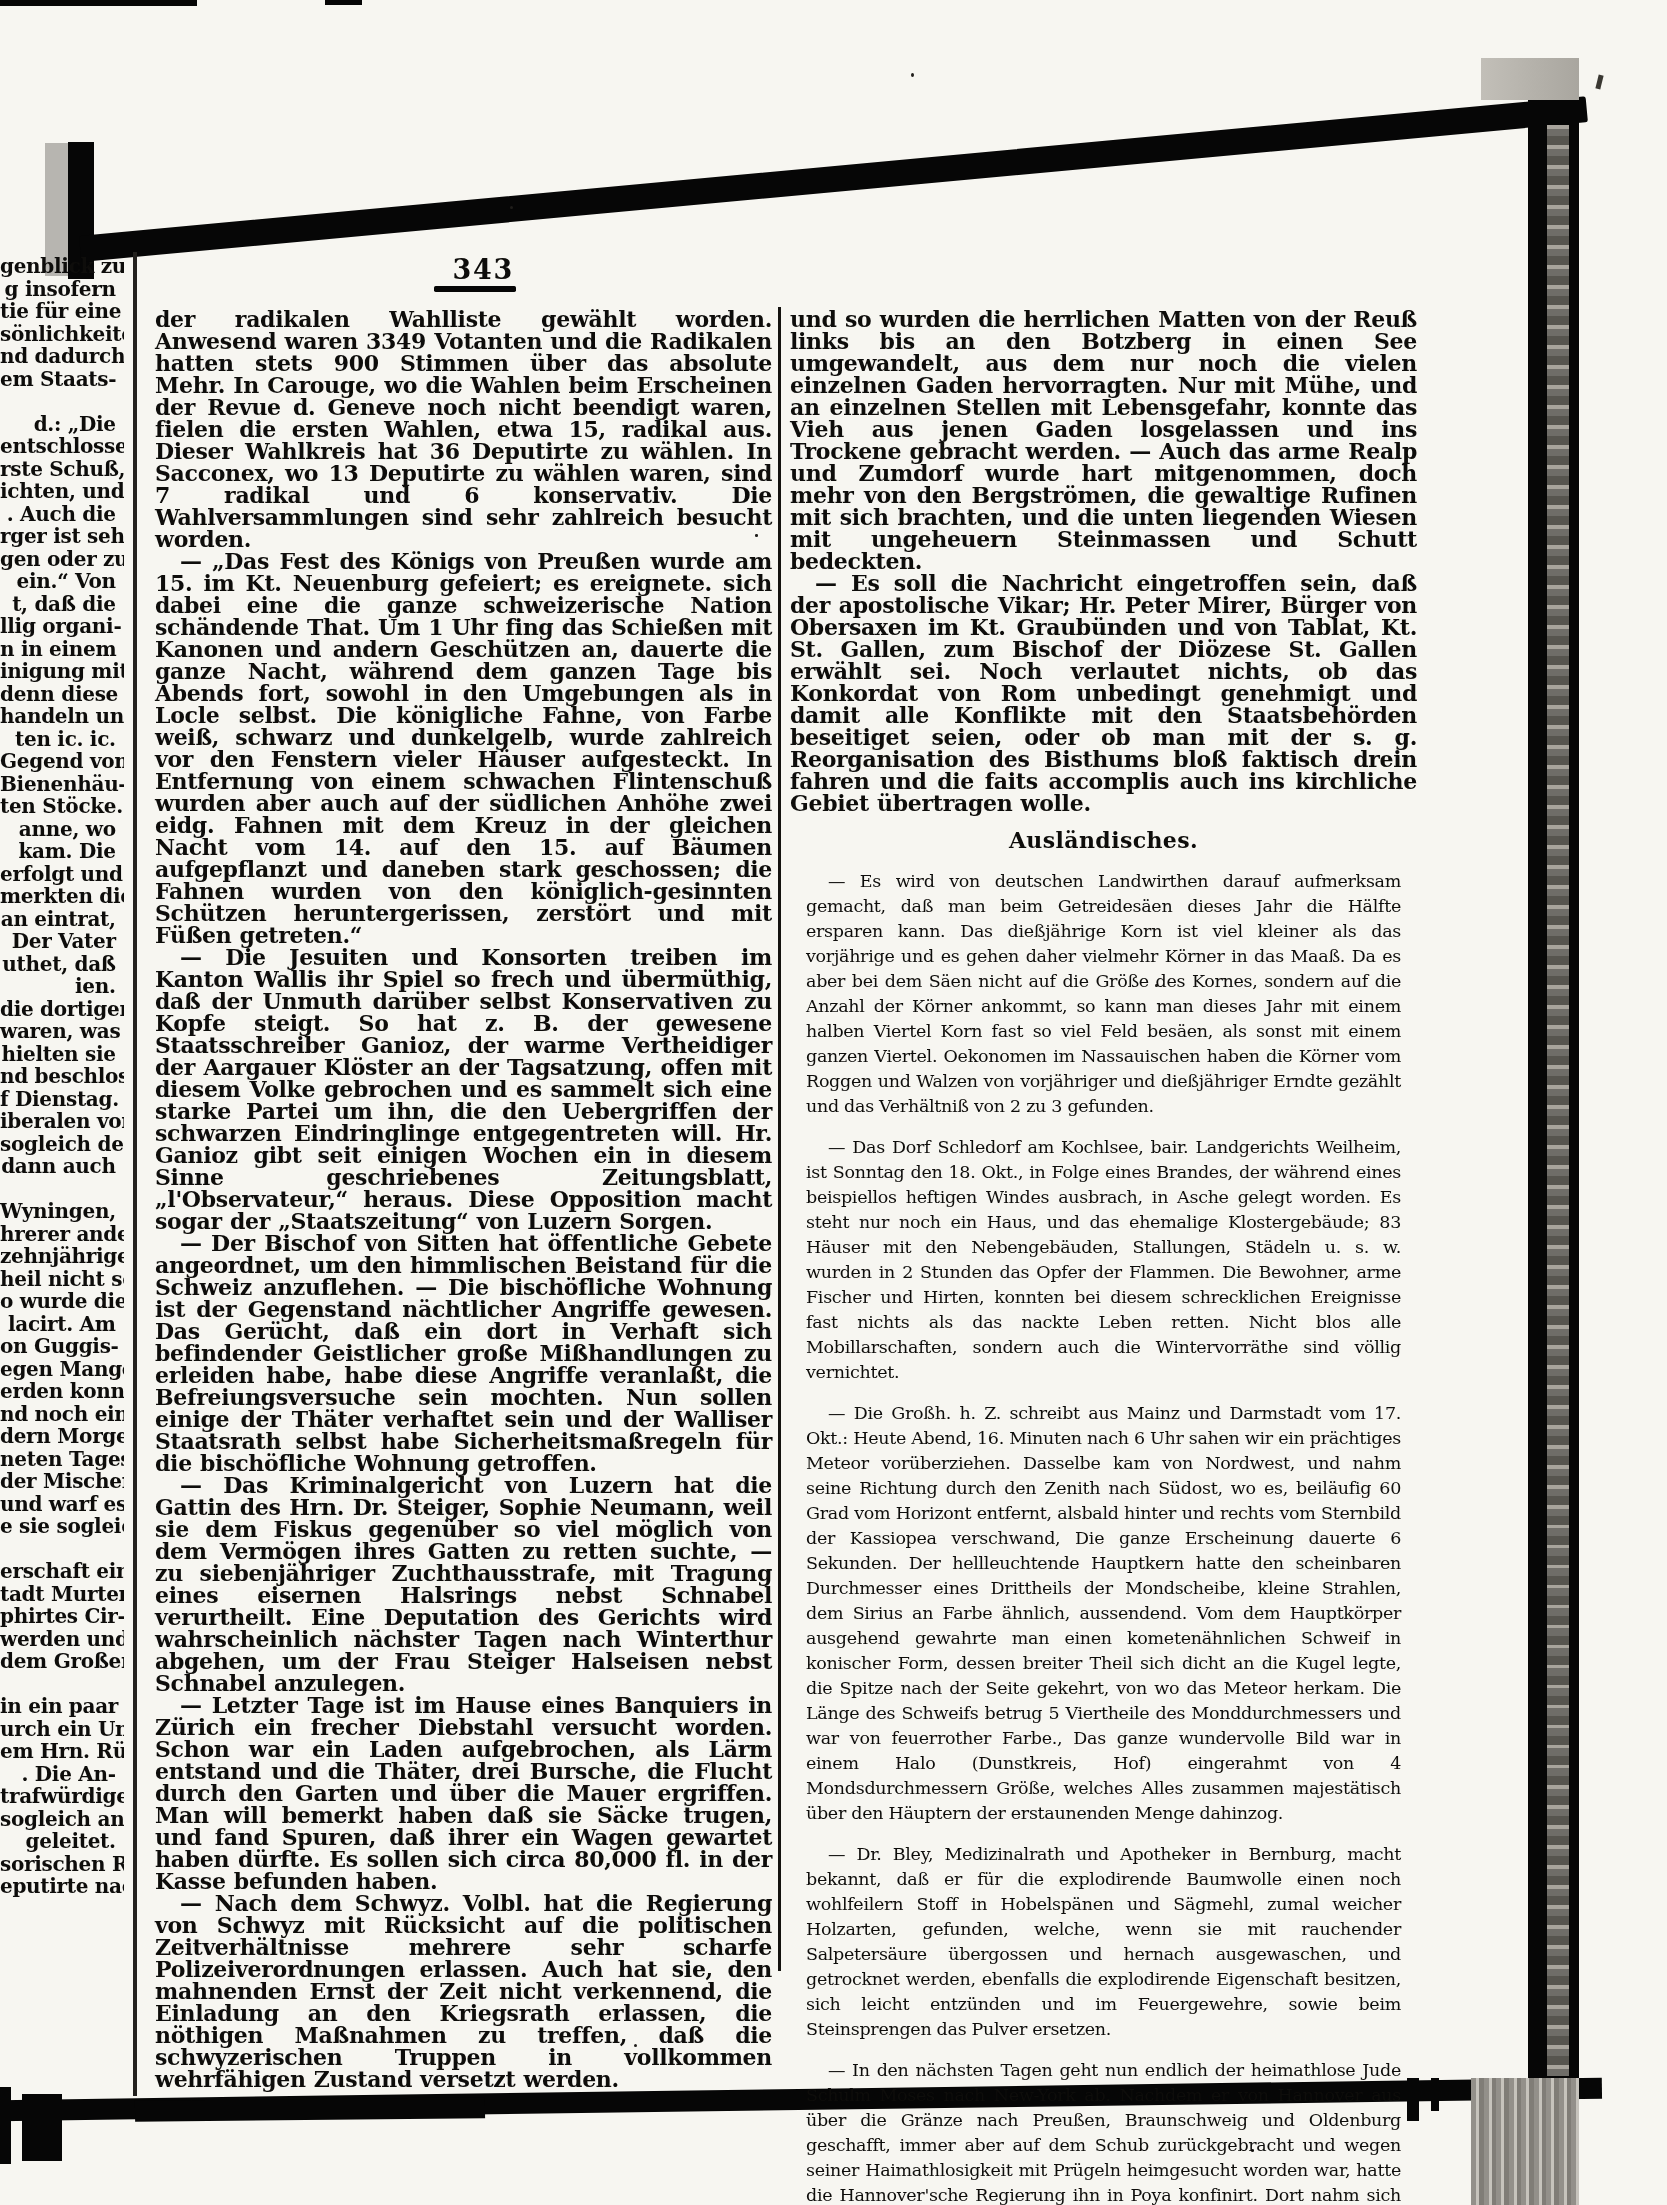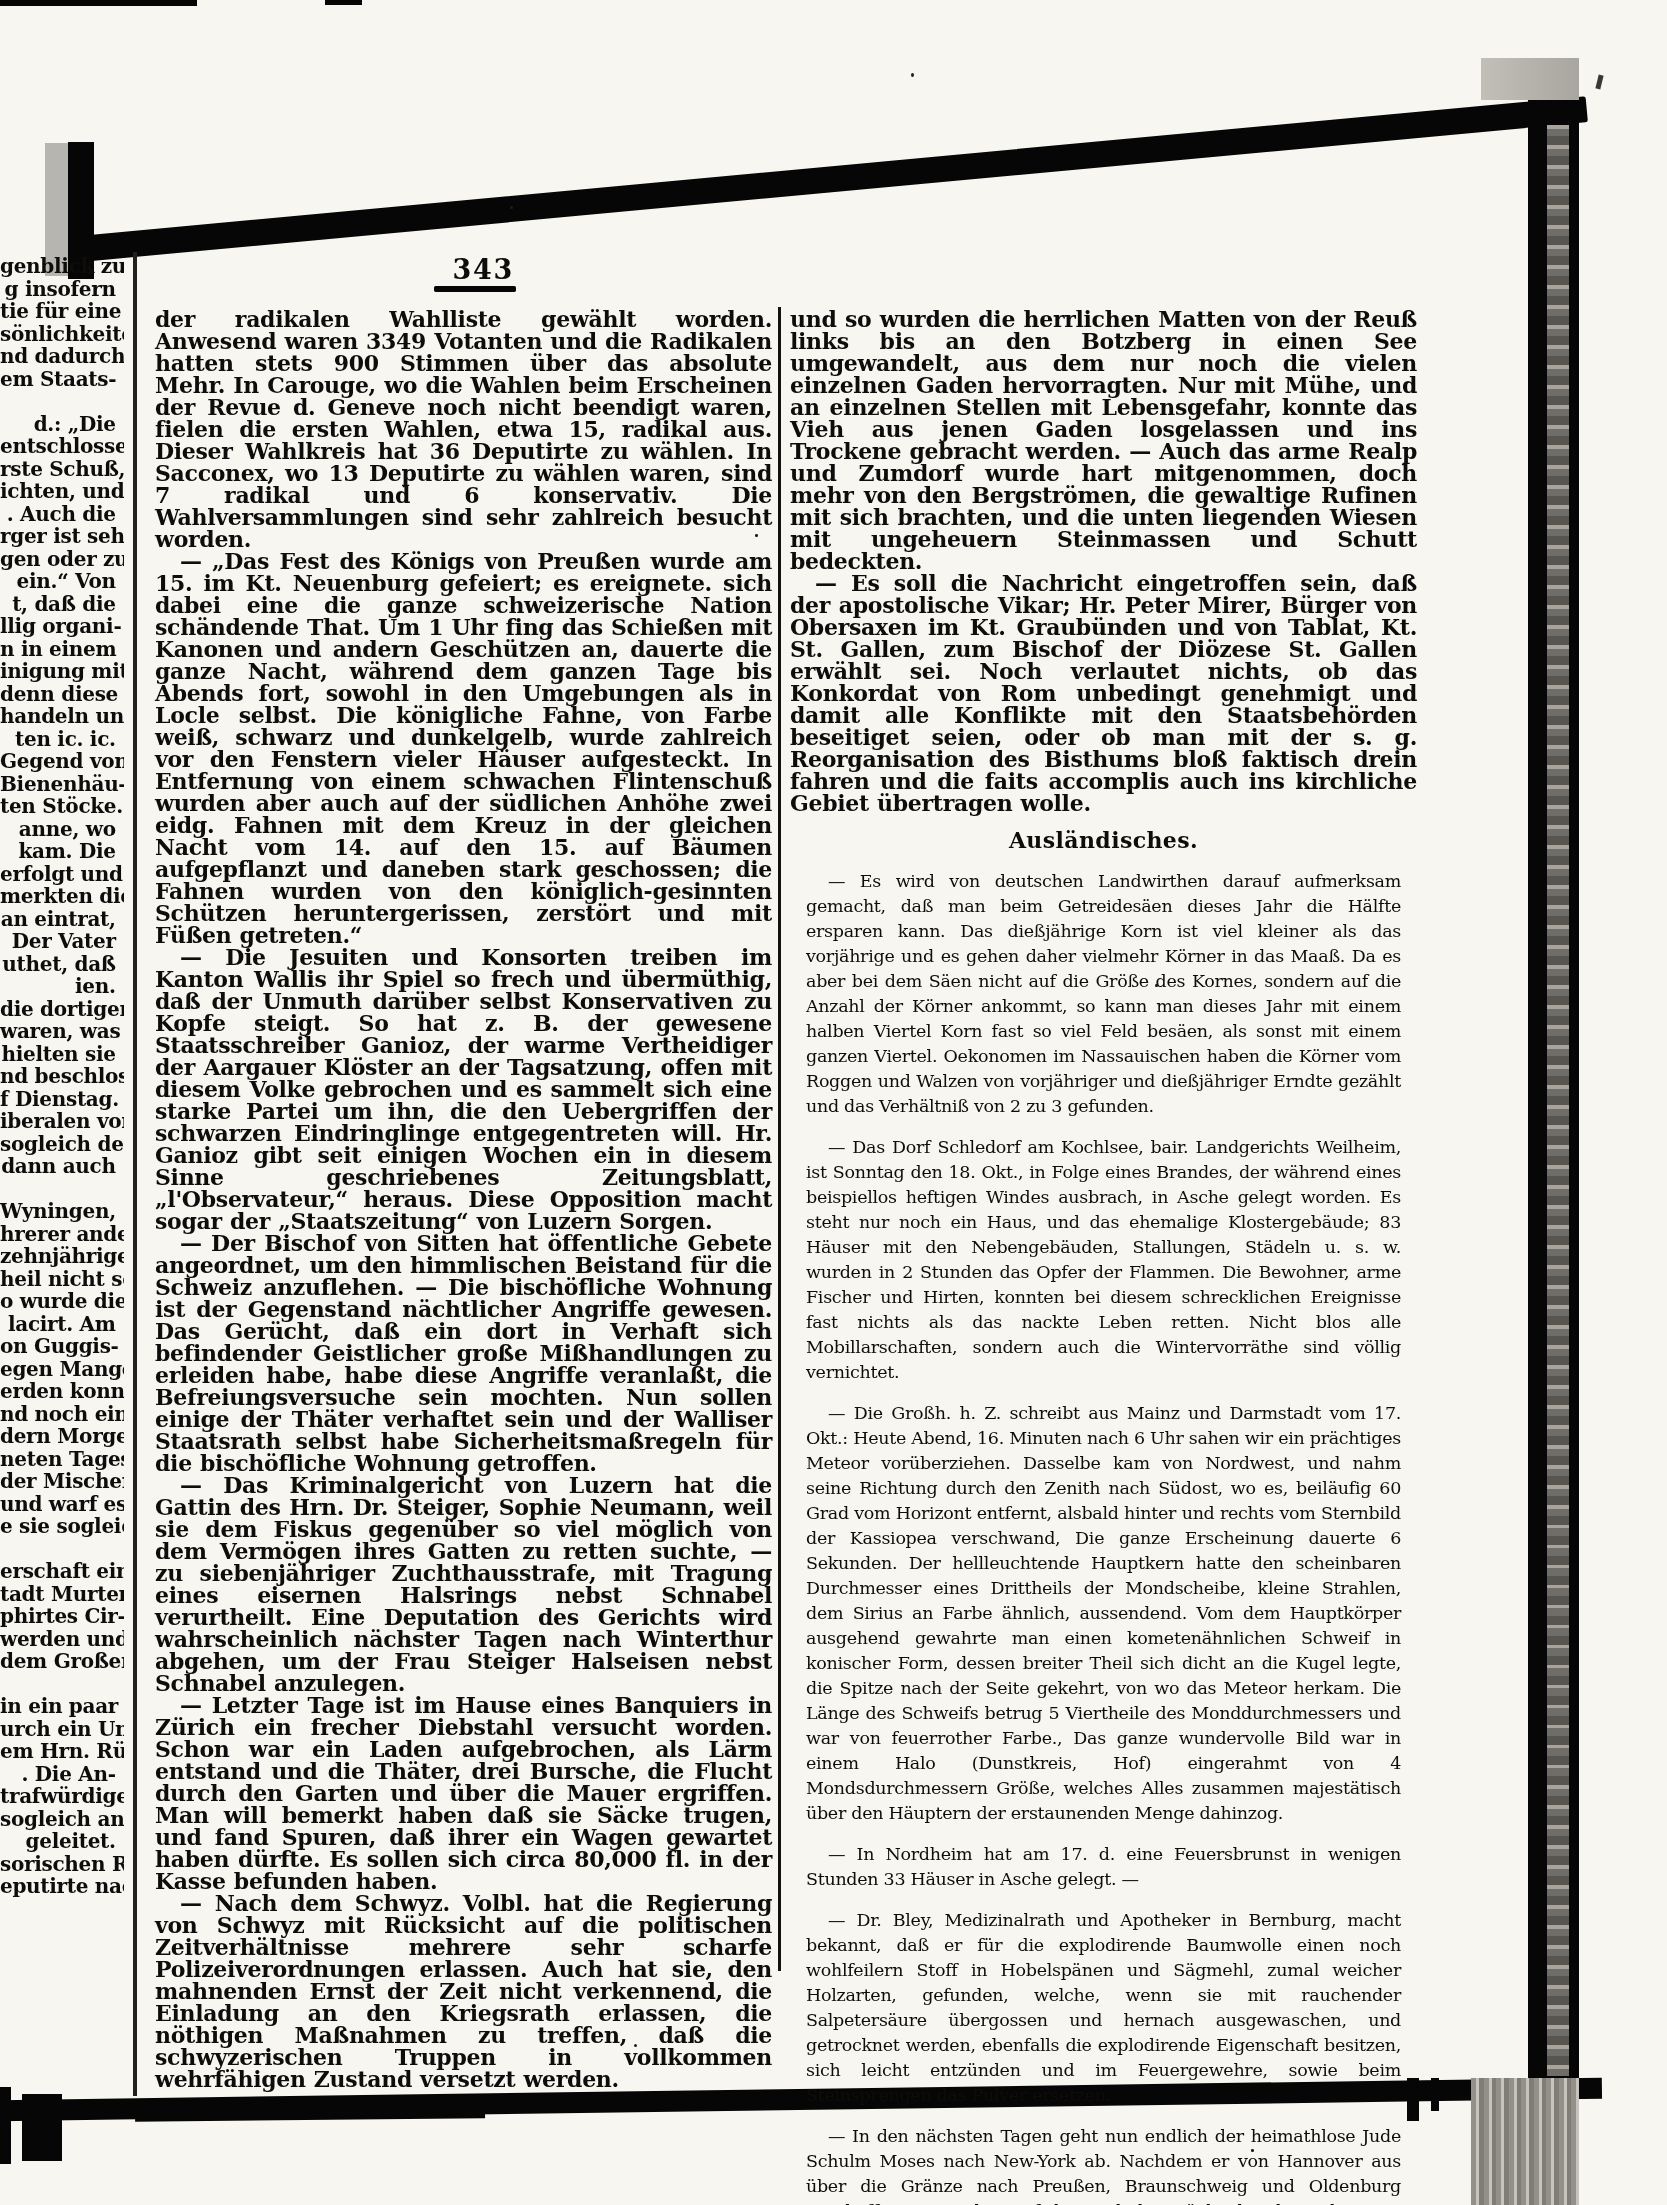--- a/index.html
+++ b/index.html
@@ -175,18 +175,17 @@
 <div class="abs column right-col">
   <div class="right-top">
       <p class="para-lg">und so wurden die herrlichen Matten von der Reuß links bis an den Botzberg in einen See umgewandelt, aus dem nur noch die vielen einzelnen Gaden hervorragten. Nur mit Mühe, und an einzelnen Stellen mit Lebensgefahr, konnte das Vieh aus jenen Gaden losgelassen und ins Trockene gebracht werden. — Auch das arme Realp und Zumdorf wurde hart mitgenommen, doch mehr von den Bergströmen, die gewaltige Rufinen mit sich brachten, und die unten liegenden Wiesen mit ungeheuern Steinmassen und Schutt bedeckten.</p>
       <p class="para-lg">— Es soll die Nachricht eingetroffen sein, daß der apostolische Vikar; Hr. Peter Mirer, Bürger von Obersaxen im Kt. Graubünden und von Tablat, Kt. St. Gallen, zum Bischof der Diözese St. Gallen erwählt sei. Noch verlautet nichts, ob das Konkordat von Rom unbedingt genehmigt und damit alle Konflikte mit den Staatsbehörden beseitiget seien, oder ob man mit der s. g. Reorganisation des Bisthums bloß faktisch drein fahren und die faits accomplis auch ins kirchliche Gebiet übertragen wolle.</p>
     </div>
   <div class="section-heading">Ausländisches.</div>
   <div>
       <p class="para-sm">— Es wird von deutschen Landwirthen darauf aufmerksam gemacht, daß man beim Getreidesäen dieses Jahr die Hälfte ersparen kann. Das dießjährige Korn ist viel kleiner als das vorjährige und es gehen daher vielmehr Körner in das Maaß. Da es aber bei dem Säen nicht auf die Größe des Kornes, sondern auf die Anzahl der Körner ankommt, so kann man dieses Jahr mit einem halben Viertel Korn fast so viel Feld besäen, als sonst mit einem ganzen Viertel. Oekonomen im Nassauischen haben die Körner vom Roggen und Walzen von vorjähriger und dießjähriger Erndte gezählt und das Verhältniß von 2 zu 3 gefunden.</p>
       <p class="para-sm">— Das Dorf Schledorf am Kochlsee, bair. Landgerichts Weilheim, ist Sonntag den 18. Okt., in Folge eines Brandes, der während eines beispiellos heftigen Windes ausbrach, in Asche gelegt worden. Es steht nur noch ein Haus, und das ehemalige Klostergebäude; 83 Häuser mit den Nebengebäuden, Stallungen, Städeln u. s. w. wurden in 2 Stunden das Opfer der Flammen. Die Bewohner, arme Fischer und Hirten, konnten bei diesem schrecklichen Ereignisse fast nichts als das nackte Leben retten. Nicht blos alle Mobillarschaften, sondern auch die Wintervorräthe sind völlig vernichtet.</p>
       <p class="para-sm">— Die Großh. h. Z.  schreibt aus Mainz und Darmstadt vom 17. Okt.: Heute Abend, 16. Minuten nach 6 Uhr sahen wir ein prächtiges Meteor vorüberziehen. Dasselbe kam von Nordwest, und nahm seine Richtung durch den Zenith nach Südost, wo es, beiläufig 60 Grad vom Horizont entfernt, alsbald hinter und rechts vom Sternbild der Kassiopea verschwand, Die ganze Erscheinung dauerte 6 Sekunden. Der hellleuchtende Hauptkern hatte den scheinbaren Durchmesser eines Drittheils der Mondscheibe, kleine Strahlen, dem Sirius an Farbe ähnlich, aussendend. Vom dem Hauptkörper ausgehend gewahrte man einen kometenähnlichen Schweif in konischer Form, dessen breiter Theil sich dicht an die Kugel legte, die Spitze nach der Seite gekehrt, von wo das Meteor herkam. Die Länge des Schweifs betrug 5 Viertheile des Monddurchmessers und war von feuerrother Farbe., Das ganze wundervolle Bild war in einem Halo (Dunstkreis, Hof) eingerahmt von 4 Mondsdurchmessern Größe, welches Alles zusammen majestätisch über den Häuptern der erstaunenden Menge dahinzog.</p>
-      <p class="para-sm">— In Nordheim hat am 17. d. eine Feuersbrunst in wenigen Stunden 33 Häuser in Asche gelegt. —</p>
       <p class="para-sm">— Dr. Bley, Medizinalrath und Apotheker in Bernburg, macht bekannt, daß er für die explodirende Baumwolle einen noch wohlfeilern Stoff in Hobelspänen und Sägmehl, zumal weicher Holzarten, gefunden, welche, wenn sie mit rauchender Salpetersäure übergossen und hernach ausgewaschen, und getrocknet werden, ebenfalls die explodirende Eigenschaft besitzen, sich leicht entzünden und im Feuergewehre, sowie beim Steinsprengen das Pulver ersetzen.</p>
       <p class="para-sm">— In den nächsten Tagen geht nun endlich der heimathlose Jude Schulm Moses nach New-York ab. Nachdem er von Hannover aus über die Gränze nach Preußen, Braunschweig und Oldenburg geschafft, immer aber auf dem Schub zurückgebracht und wegen seiner Haimathlosigkeit mit Prügeln heimgesucht worden war, hatte die Hannover'sche Regierung ihn in Poya konfinirt. Dort nahm sich der Advokat Oppermann des Unglücklichen an und veranstaltete Geldsammlungen, um ihn nach Amerika zu schaffen. Was fehlt, hat die hannover'sche Regierung zugeschossen, um den Aergernissen ein Ende zu machen.</p>
     </div>
 </div>
 
 
 </body></html>

